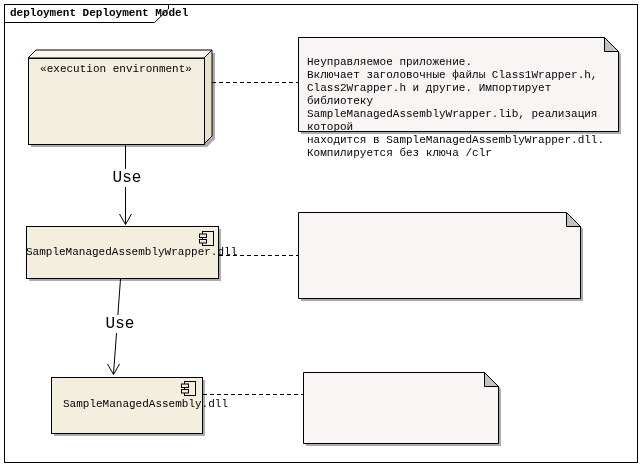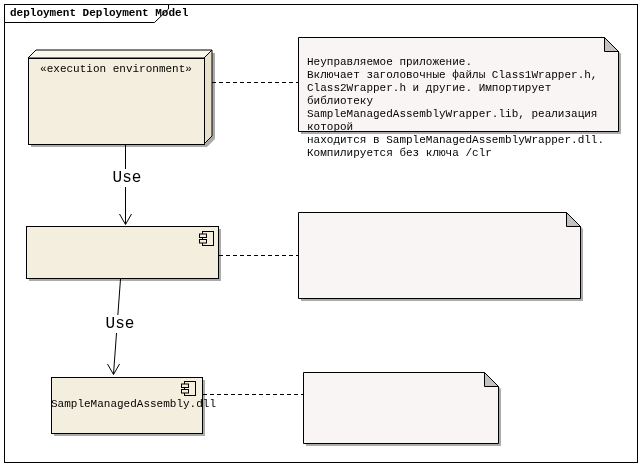--- a/index.html
+++ b/index.html
@@ -10,21 +10,21 @@
     font-family:Liberation Mono, monospace;
     color:#000;
     overflow:hidden;
   }
   #diagram-svg{position:absolute;left:0;top:0;}
   .txt{position:absolute;font-size:11px;line-height:13px;white-space:pre-line;}
   .frame-title{left:10px;top:7px;font-weight:bold;white-space:nowrap;}
   .node-label{left:28px;top:62px;width:176px;text-align:center;line-height:14px;white-space:nowrap;}
   .node-label .line{display:block;}
   .comp2-label{left:26px;top:246px;width:192px;text-align:center;white-space:nowrap;}
-  .comp3-label{left:51px;top:398px;width:151px;text-align:left;white-space:nowrap;}
+  .comp3-label{left:51px;top:398px;width:151px;text-align:left;white-space:nowrap;padding-left:12px;}
   .note1-text{left:307px;top:56px;width:308px;}
   .note2-text{left:307px;top:219px;width:270px;}
   .note3-text{left:312px;top:383px;width:182px;}
   .use-label{position:absolute;font-size:16px;background:#fff;padding:0 2px;text-align:center;}
   .use1{left:109px;top:169px;width:32px;}
   .use2{left:102px;top:315px;width:32px;}
 </style>
 </head>
 <body>
 
@@ -79,20 +79,21 @@
     <line x1="120.5" y1="279" x2="113.5" y2="374" stroke="#000" stroke-width="1"></line>
     <polyline points="107.5,364 113.5,374.5 119.5,364" fill="none" stroke="#000" stroke-width="1"></polyline>
   </svg>
 
   <div class="txt frame-title">deployment Deployment Model</div>
 
   <div class="txt node-label">
     <span class="line">«execution environment»</span>
   </div>
 
+  <div class="txt comp2-label">SampleManagedAssemblyWrapper.dll</div>
 
   <div class="txt comp3-label">SampleManagedAssembly.dll</div>
 
   <div class="txt note1-text">Неуправляемое приложение.
 Включает заголовочные файлы Class1Wrapper.h,
 Class2Wrapper.h и другие. Импортирует библиотеку
 SampleManagedAssemblyWrapper.lib, реализация которой
 находится в SampleManagedAssemblyWrapper.dll.
 Компилируется без ключа /clr</div>
 

